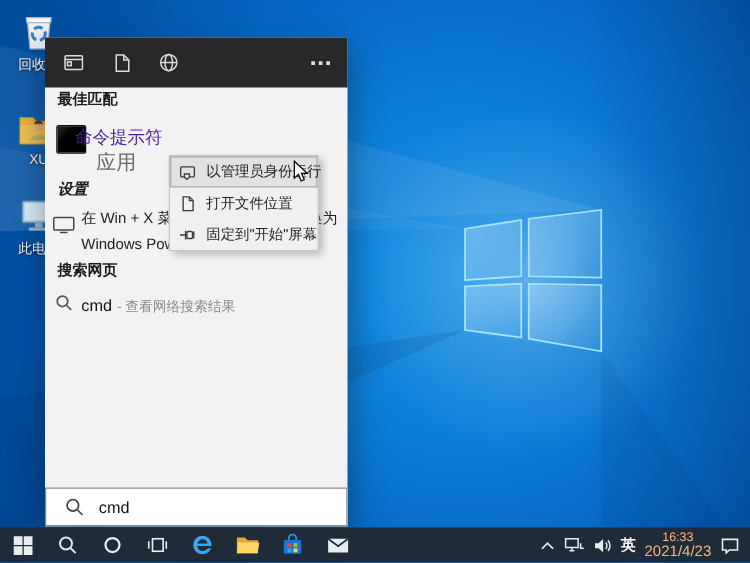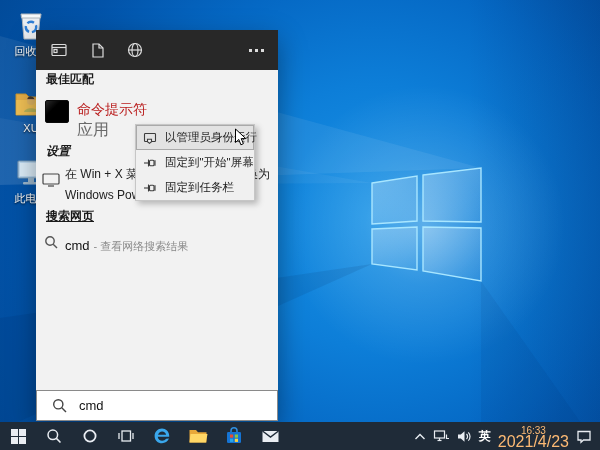--- a/index.html
+++ b/index.html
@@ -26,21 +26,21 @@
   .panel-header { position:absolute; left:0; top:0; width:100%; height:40px; background:#282828;
     display:flex; align-items:center; padding:0 14px; }
   .ptab { width:18px; height:18px; margin-right:20px; display:flex; align-items:center; justify-content:center; }
   .ptab svg { stroke:#dcdcdc; fill:none; stroke-width:1.2; }
   .more-dots { margin-left:auto; display:flex; gap:3px; }
   .more-dots i { width:3px; height:3px; background:#dcdcdc; display:block; }
 
   .sec-h { position:absolute; font-size:12px; font-weight:bold; color:#1a1a1a; white-space:nowrap; }
   .cmd-icon { position:absolute; left:9px; top:70px; width:24px; height:23px; border-radius:2px;
     background:linear-gradient(135deg,#2a2a2a 0%,#000 35%); border:1px solid #0b0b0b; }
-  .bm-title { position:absolute; left:41px; top:71px; font-size:14px; color:#b91c1c; white-space:nowrap; }
+  .bm-title { position:absolute; left:24px; top:71px; font-size:14px; color:#4c1d95; white-space:nowrap; }
   .bm-sub { position:absolute; left:41px; top:90px; font-size:16px; color:#6a6a6a; }
 
   .set-icon { position:absolute; left:6px; top:143px; }
   .set-line { position:absolute; font-size:12px; color:#222; white-space:nowrap; }
 
   .web-icon { position:absolute; left:8px; top:205px; }
   .web-row { position:absolute; left:29px; top:206px; white-space:nowrap;text-align:right; }
   .web-q { font-size:13px; color:#111; }
   .web-hint { font-size:11px; color:#8a8a8a; margin-left:4px; }
 
@@ -64,21 +64,21 @@
   .tbtn { width:36px; height:28px; display:flex; align-items:center; justify-content:center; }
   .tbtn svg { display:block; }
   .win-grid { display:grid; grid-template-columns:7px 7px; grid-template-rows:7px 7px; gap:1px; }
   .win-grid i { background:#e9edf2; display:block; }
 
   .tray { margin-left:auto; display:flex; align-items:center; gap:7px; padding-right:8px; height:28px; }
   .tray svg { display:block; }
   .ime { font-size:12px; color:#fff; font-weight:bold; }
   .clock { text-align:center; color:#fdba74; line-height:11px; }
   .clock .t { font-size:10px; }
-  .clock .d { font-size:16px; }
+  .clock .d { font-size:12px; }
 </style>
 </head>
 <body>
 
 <div class="wallpaper">
   <svg width="600" height="450" viewBox="0 0 600 450">
     <defs>
       <linearGradient id="pane" x1="0" y1="0" x2="1" y2="1">
         <stop offset="0" stop-color="#ffffff" stop-opacity="0.30"></stop>
         <stop offset="1" stop-color="#ffffff" stop-opacity="0.04"></stop>
@@ -176,21 +176,21 @@
     <span class="set-icon">
       <svg width="18" height="14" viewBox="0 0 18 14" fill="none" stroke="#444" stroke-width="1.2">
         <rect x="1" y="1" width="16" height="10" rx="1"></rect>
         <line x1="6" y1="13" x2="12" y2="13"></line>
       </svg>
     </span>
     <div class="set-line" style="left:29px; top:136px;">在 Win + X 菜单中将命令提示符替换为</div>
     <div class="set-line" style="left:29px; top:158px;">Windows PowerShell</div>
   </div>
 
-  <div class="sec-h" style="left:10px; top:178px;text-decoration:underline;">搜索网页</div>
+  <div class="sec-h" style="left:10px; top:178px;">搜索网页</div>
 
   <div>
     <span class="web-icon">
       <svg width="14" height="14" viewBox="0 0 14 14" fill="none" stroke="#555" stroke-width="1.4">
         <circle cx="6" cy="6" r="4.2"></circle>
         <line x1="9.2" y1="9.2" x2="13" y2="13"></line>
       </svg>
     </span>
     <div class="web-row">
       <span class="web-q">cmd</span><span class="web-hint">- 查看网络搜索结果</span>
@@ -206,38 +206,36 @@
   </div>
 </div>
 
 <div class="ctxmenu">
   <div class="mitem hl">
     <svg width="14" height="14" viewBox="0 0 14 14">
       <rect x="1.5" y="2.5" width="11" height="8" rx="0.8"></rect>
       <path d="M4.5 8.2 h4 v2.6 l-2 1.6 l-2 -1.6 Z" fill="#f0f0f0"></path>
     </svg>
     <span class="mlabel">以管理员身份运行</span>
+  </div>
+  <div class="mitem">
+    <svg width="14" height="14" viewBox="0 0 14 14">
+      <path d="M3.5 1.5 h5 l3 3 v8 h-8 Z"></path>
+      <path d="M8.5 1.5 v3 h3"></path>
+    </svg>
+    <span class="mlabel">打开文件位置</span>
   </div>
   <div class="mitem">
     <svg width="14" height="14" viewBox="0 0 14 14">
       <line x1="1" y1="7" x2="5" y2="7"></line>
       <line x1="5.5" y1="3.5" x2="5.5" y2="10.5"></line>
       <rect x="6.5" y="4.2" width="4.5" height="5.6" rx="1"></rect>
       <line x1="12" y1="4.2" x2="12" y2="9.8"></line>
     </svg>
     <span class="mlabel">固定到"开始"屏幕</span>
-  </div>
-  <div class="mitem">
-    <svg width="14" height="14" viewBox="0 0 14 14">
-      <line x1="1" y1="7" x2="5" y2="7"></line>
-      <line x1="5.5" y1="3.5" x2="5.5" y2="10.5"></line>
-      <rect x="6.5" y="4.2" width="4.5" height="5.6" rx="1"></rect>
-      <line x1="12" y1="4.2" x2="12" y2="9.8"></line>
-    </svg>
-    <span class="mlabel">固定到任务栏</span>
   </div>
 </div>
 
 <svg class="cursor" width="13" height="19" viewBox="0 0 13 19">
   <path d="M1.5 1 L1.5 14.5 L4.8 11.5 L6.9 16.8 L9.4 15.7 L7.2 10.6 L11.8 10.6 Z" fill="#ffffff" stroke="#000000" stroke-width="1"></path>
 </svg>
 
 <div class="taskbar">
   <div class="tbtn">
     <span class="win-grid">

